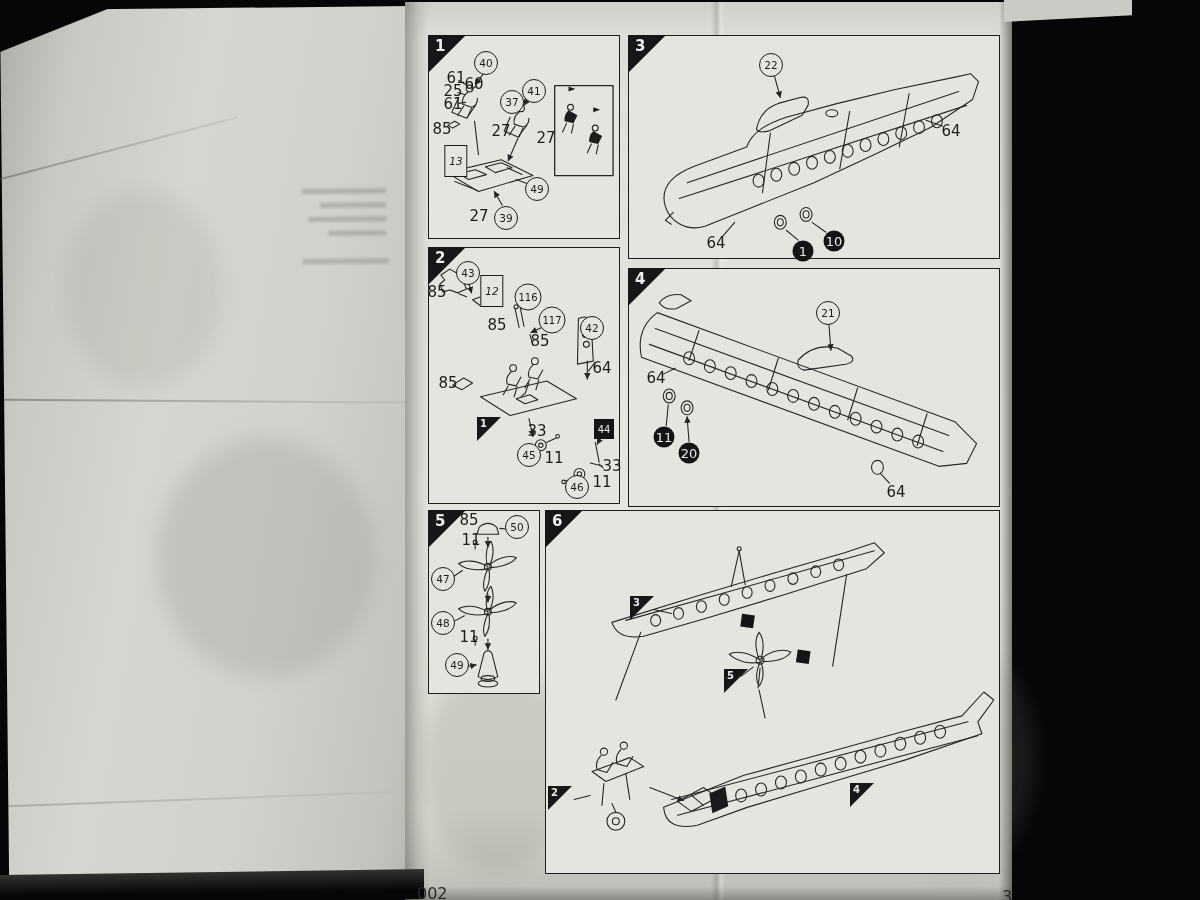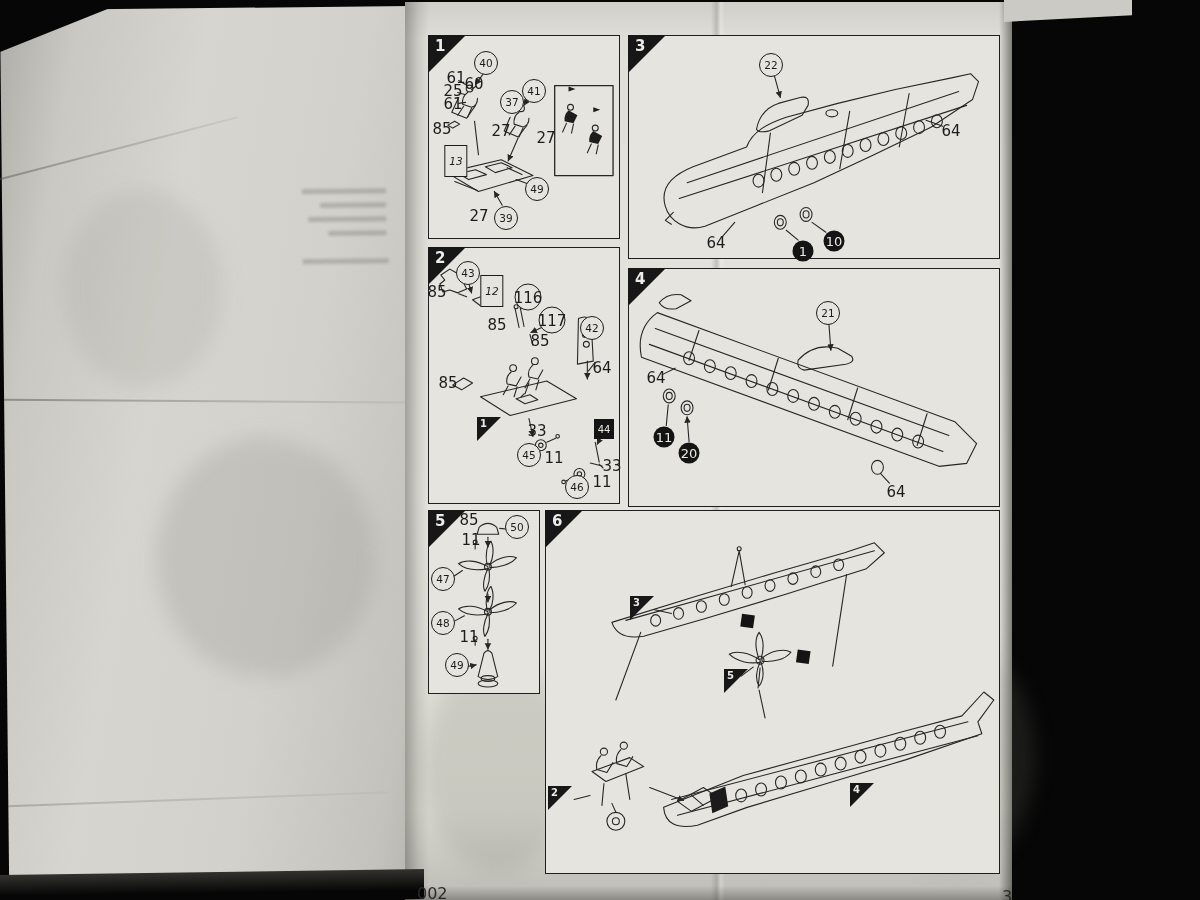--- a/index.html
+++ b/index.html
@@ -20,21 +20,21 @@
 
   .panel{position:absolute;border:1.3px solid #1e1e1e;background:#e5e4de;box-sizing:border-box;}
   .panel svg{position:absolute;left:0;top:0;width:100%;height:100%;}
 
   .step-tri{position:absolute;left:-1px;top:-1px;width:38px;height:38px;z-index:3;}
   .step-shape{position:absolute;inset:0;background:#171717;clip-path:polygon(0 0,100% 0,0 100%);}
   .step-num{position:absolute;left:7px;top:2px;font-size:15px;font-weight:bold;color:#ececea;font-style:normal;}
 
   .co{position:absolute;transform:translate(-50%,-50%);z-index:2;color:#1c1c1c;}
   .co-circle{width:22px;height:22px;border:1.5px solid #1c1c1c;border-radius:50%;background:#e5e4de;display:flex;align-items:center;justify-content:center;font-size:10.5px;}
-  .co-circle.lg{width:25px;height:25px;font-size:15px;}
+  .co-circle.lg{width:25px;height:25px;font-size:10px;}
   .co-box{border:1.3px solid #1c1c1c;background:#e5e4de;padding:9px 4px;font-size:10.5px;font-style:italic;}
   .co-plain{font-size:15px;white-space:nowrap;}
   .co-bcircle{width:21px;height:21px;border-radius:50%;background:#141414;color:#e9e9e6;display:flex;align-items:center;justify-content:center;font-size:13px;}
   .co-bsquare{width:20px;height:20px;background:#141414;color:#e9e9e6;display:flex;align-items:center;justify-content:center;font-size:10px;}
   .co-btri{width:24px;height:24px;}
   .tri-shape{position:absolute;inset:0;background:#171717;clip-path:polygon(0 0,100% 0,0 100%);}
   .tri-num{position:absolute;left:3px;top:1px;font-size:10px;font-weight:bold;color:#e9e9e6;font-style:normal;}
 
   .footer-code{position:absolute;font-size:16px;color:#2a2a2a;z-index:4;}
   .ghost-line{position:absolute;background:rgba(125,123,117,.4);filter:blur(1.4px);height:5px;}

